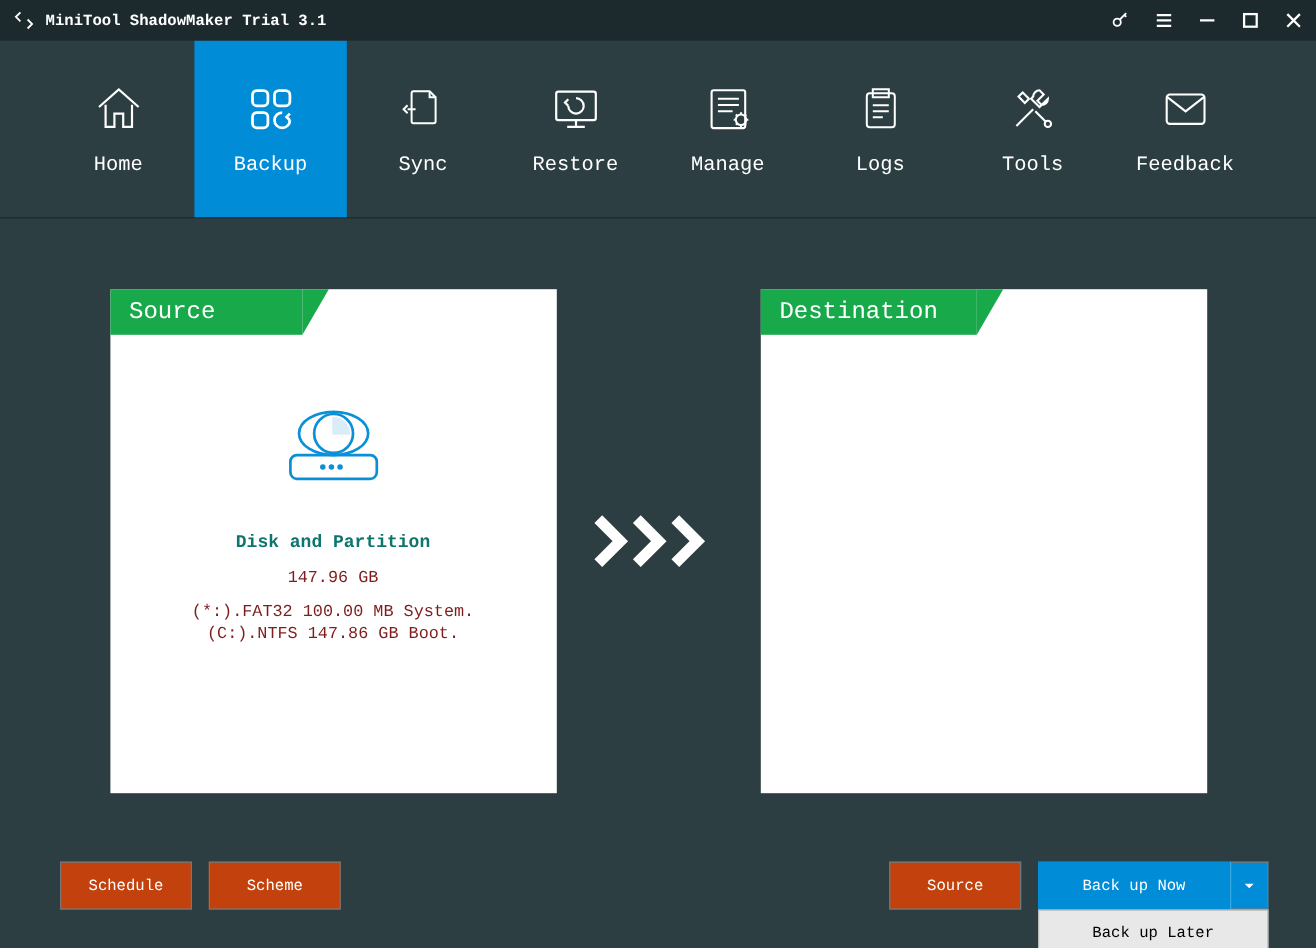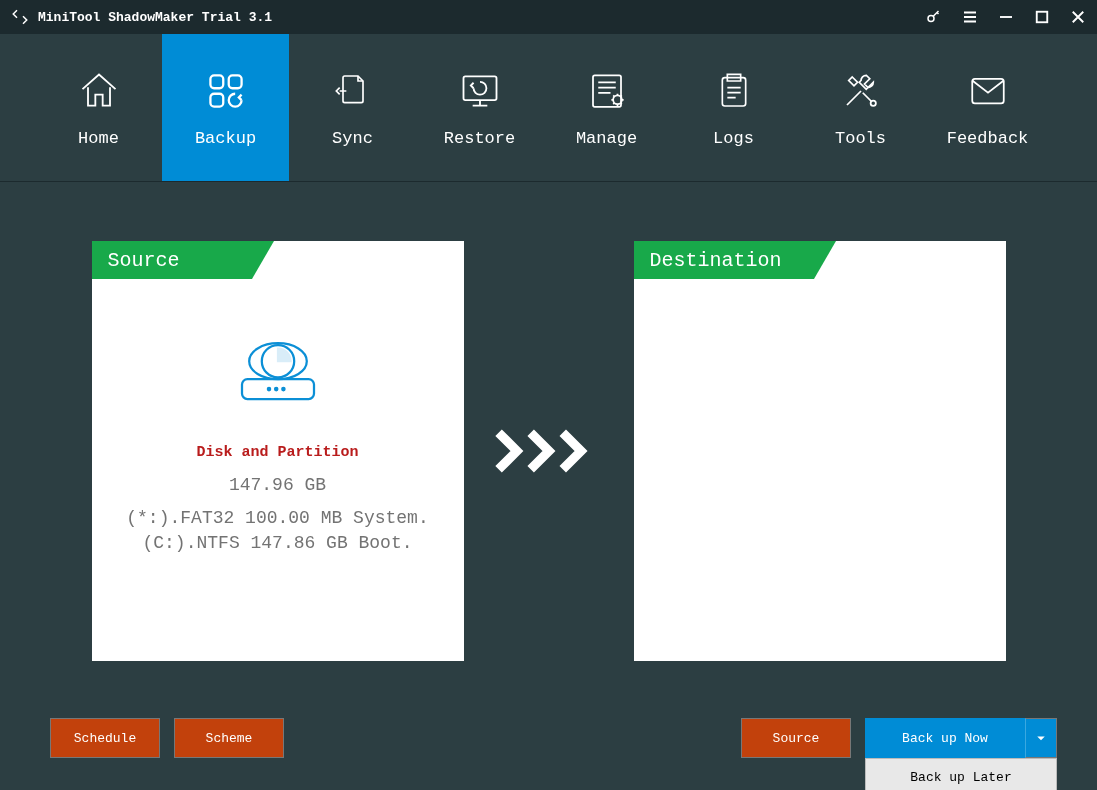--- a/index.html
+++ b/index.html
@@ -162,26 +162,26 @@
       width: 90px;
       height: 75px;
       margin-bottom: 35px;
       display: flex;
       align-items: center;
       justify-content: center;
     }
     .panel-title {
       font-size: 15px;
       font-weight: bold;
-      color: #b91c1c;
+      color: #0f766e;
       margin-bottom: 12px;
     }
     .panel-line {
-      font-size: 18px;
-      color: #737373;
+      font-size: 14px;
+      color: #7f1d1d;
       text-align: right;
       line-height: 1.4;
     }
     .arrows {
       display: flex;
       align-items: center;
       justify-content: center;
       gap: -5px;
     }
     

